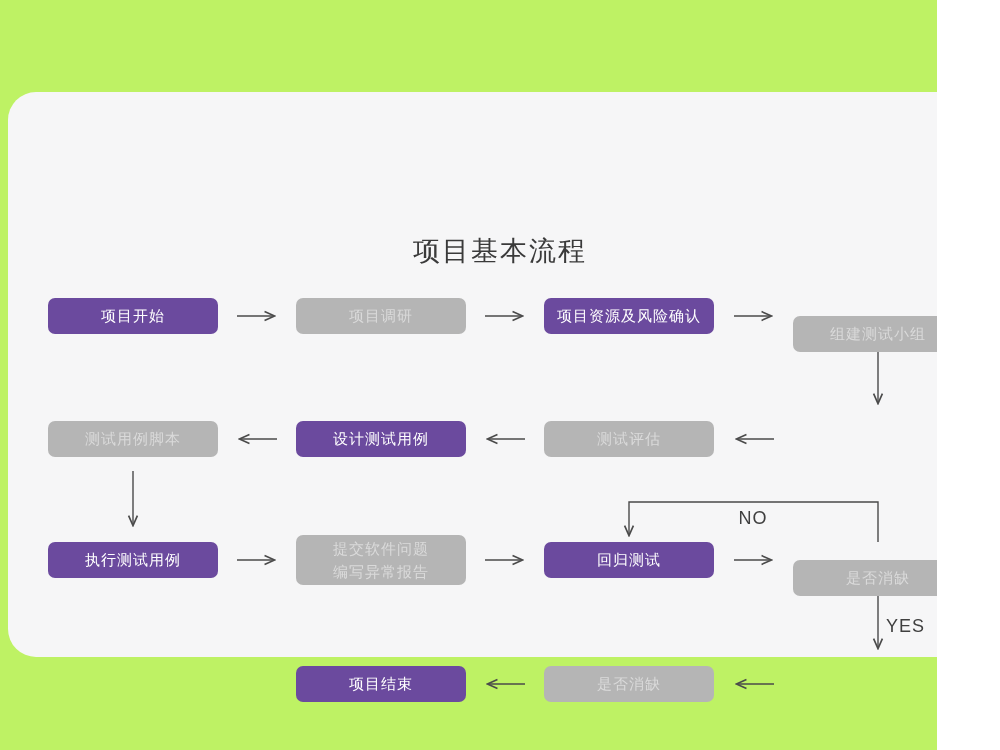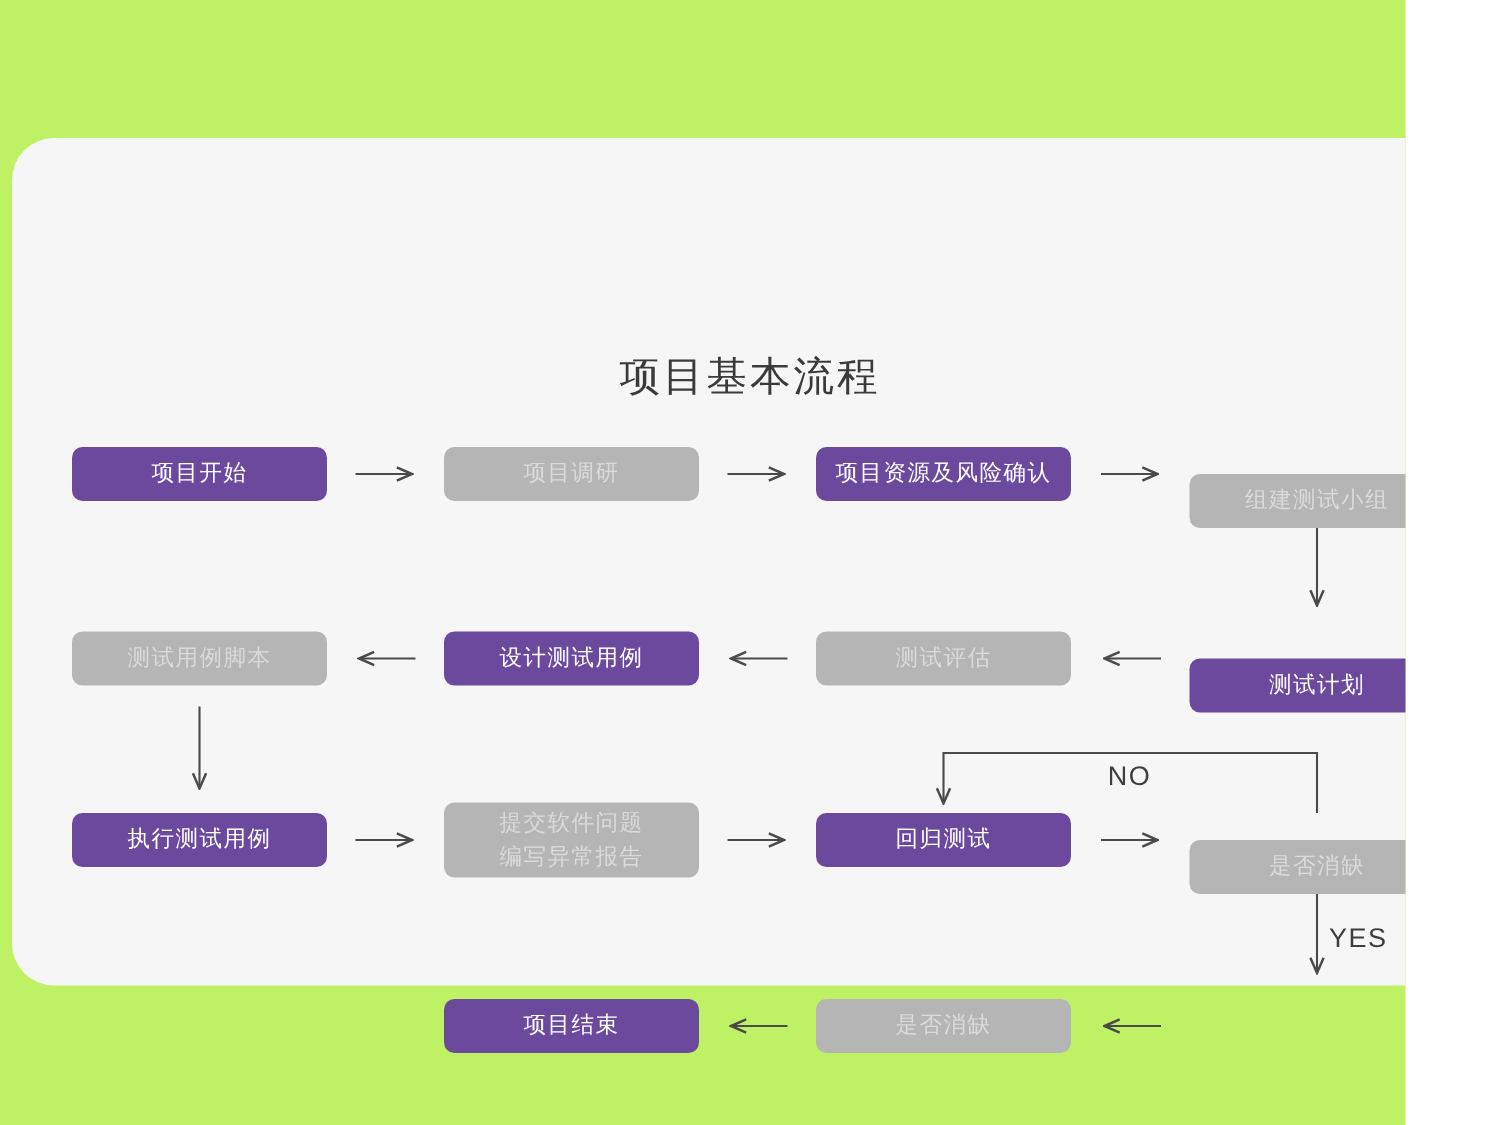--- a/index.html
+++ b/index.html
@@ -121,21 +121,20 @@
     </svg>
 
     <div class="edge-label no">NO</div>
     <div class="edge-label yes">YES</div>
 
     <div class="node purple c1 r1">项目开始</div>
     <div class="node gray c2 r1">项目调研</div>
     <div class="node purple c3 r1">项目资源及风险确认</div>
     <div class="node gray c4 r1">组建测试小组</div>
 
-    <div class="node purple c4 r2">测试计划</div>
     <div class="node gray c3 r2">测试评估</div>
     <div class="node purple c2 r2">设计测试用例</div>
     <div class="node gray c1 r2">测试用例脚本</div>
 
     <div class="node purple c1 r3">执行测试用例</div>
     <div class="node gray c2 tall">提交软件问题
 编写异常报告</div>
     <div class="node purple c3 r3">回归测试</div>
     <div class="node gray c4 r3">是否消缺</div>
 

